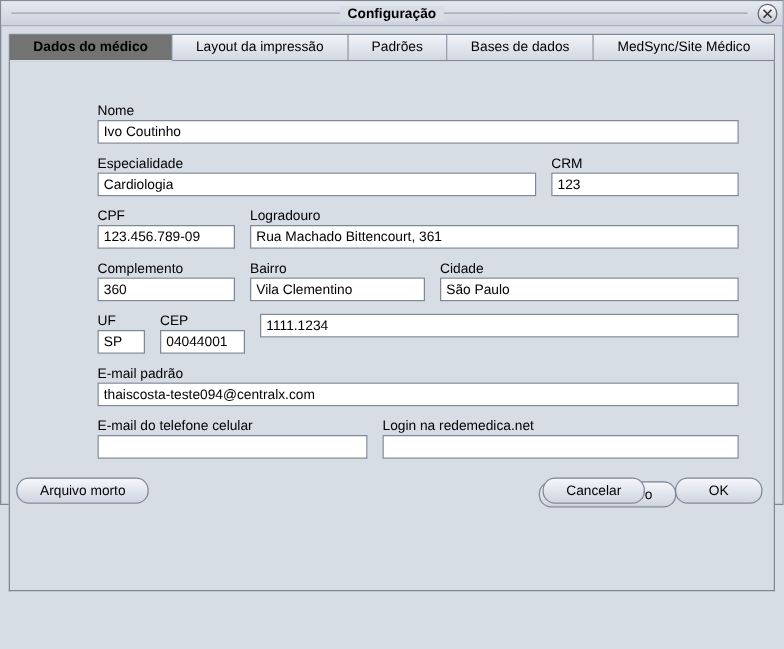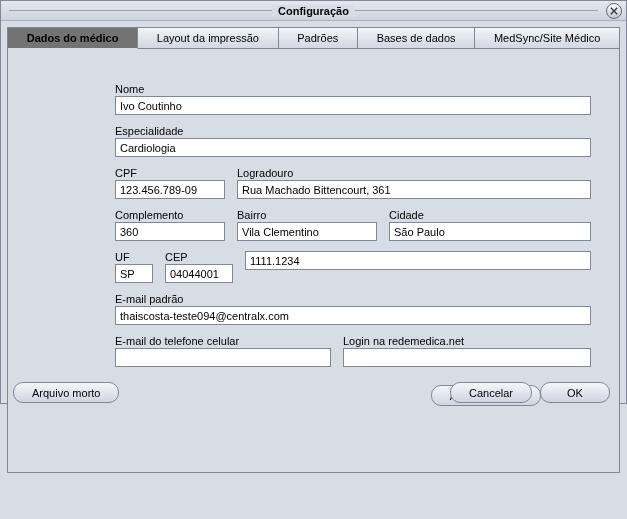--- a/index.html
+++ b/index.html
@@ -82,21 +82,21 @@
     background: #737373;
     border-bottom: 1px solid #d7dde5;
     margin-bottom: -1px;
   }
   .panel {
     margin: 0 6px 6px 6px;
     border: 1px solid #808898;
     border-top: none;
     background: #d7dde5;
     height: 424px;
-    padding: 34px 28px 10px 107px;
+    padding: 34px 28px 10px 70px;
     position: relative;
   }
   .row { display: flex; gap: 12px; margin-bottom: 10px; }
   .field { display: flex; flex-direction: column; }
   .field label { margin-bottom: 1px; font-size: 11px; }
   .field input {
     border: 1px solid #808898;
     background: #fff;
     height: 19px;
     padding: 1px 4px;
@@ -126,21 +126,21 @@
   }
   .footer {
     position: absolute;
     left: 0; right: 4px; bottom: 0;
     height: 36px;
     display: flex;
     align-items: flex-end;
     justify-content: space-between;
     padding: 0 12px;
   }
-  .footer .right { display: flex; gap: 8px; }
+  .footer .right { display: flex; gap: 24px; }
   .w-full { flex: 1 1 auto; }
   .w-45 { width: 38px; }
   .w-68 { width: 68px; }
   .w-110 { width: 110px; }
   .w-140 { width: 140px; }
   .w-150 { width: 150px; }
   .w-210 { width: 216px; }
 </style>
 </head>
 <body>
@@ -172,20 +172,24 @@
         <label>Nome</label>
         <input type="text" value="Ivo Coutinho" style="">
       </div>
     </div>
 
     <div class="row">
       <div class="field w-full">
         <label>Especialidade</label>
         <input type="text" value="Cardiologia" style="">
       </div>
+      <div class="field w-150">
+        <label>CRM</label>
+        <input type="text" value="123" style="">
+      </div>
     </div>
 
     <div class="row">
       <div class="field w-110">
         <label>CPF</label>
         <input type="text" value="123.456.789-09" style="">
       </div>
       <div class="field w-full">
         <label>Logradouro</label>
         <input type="text" value="Rua Machado Bittencourt, 361" style="">

